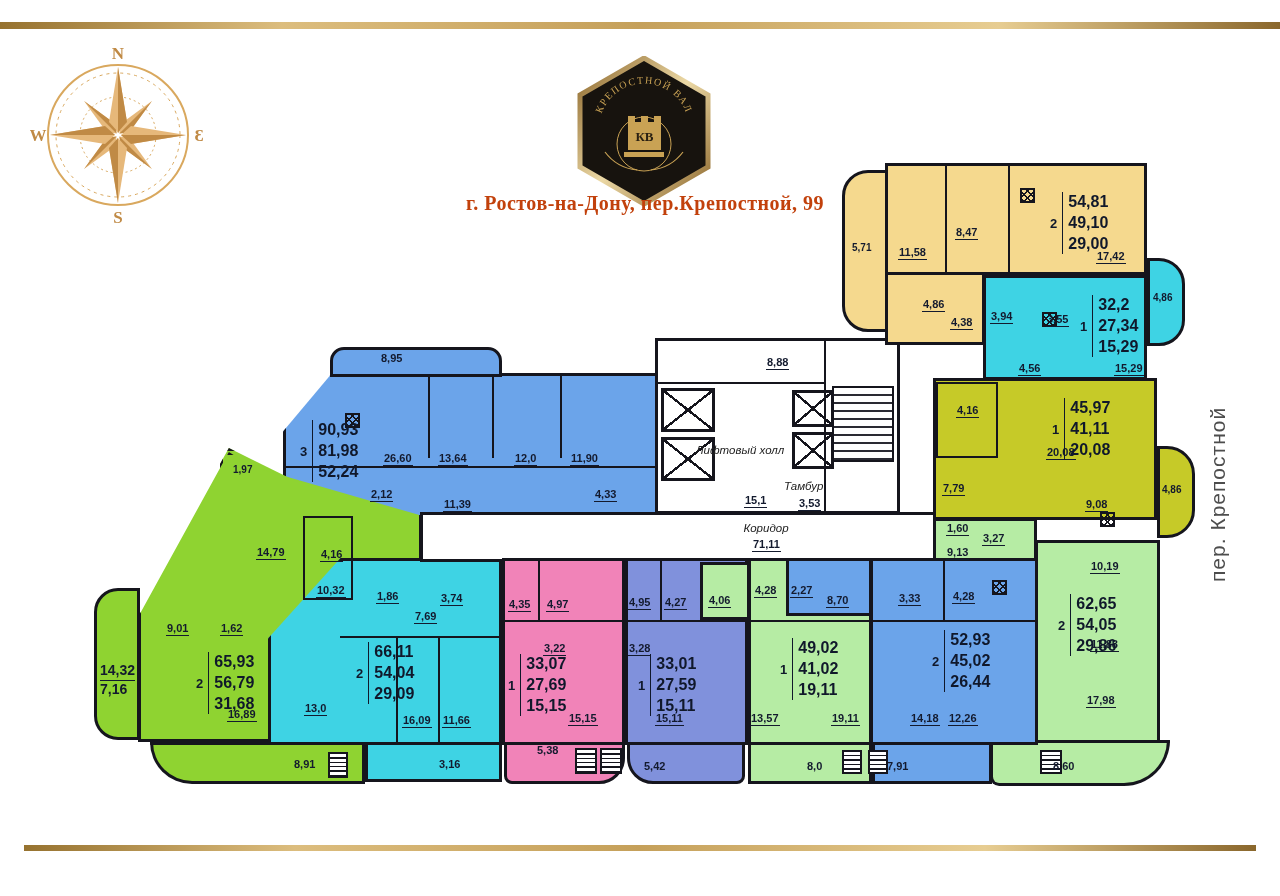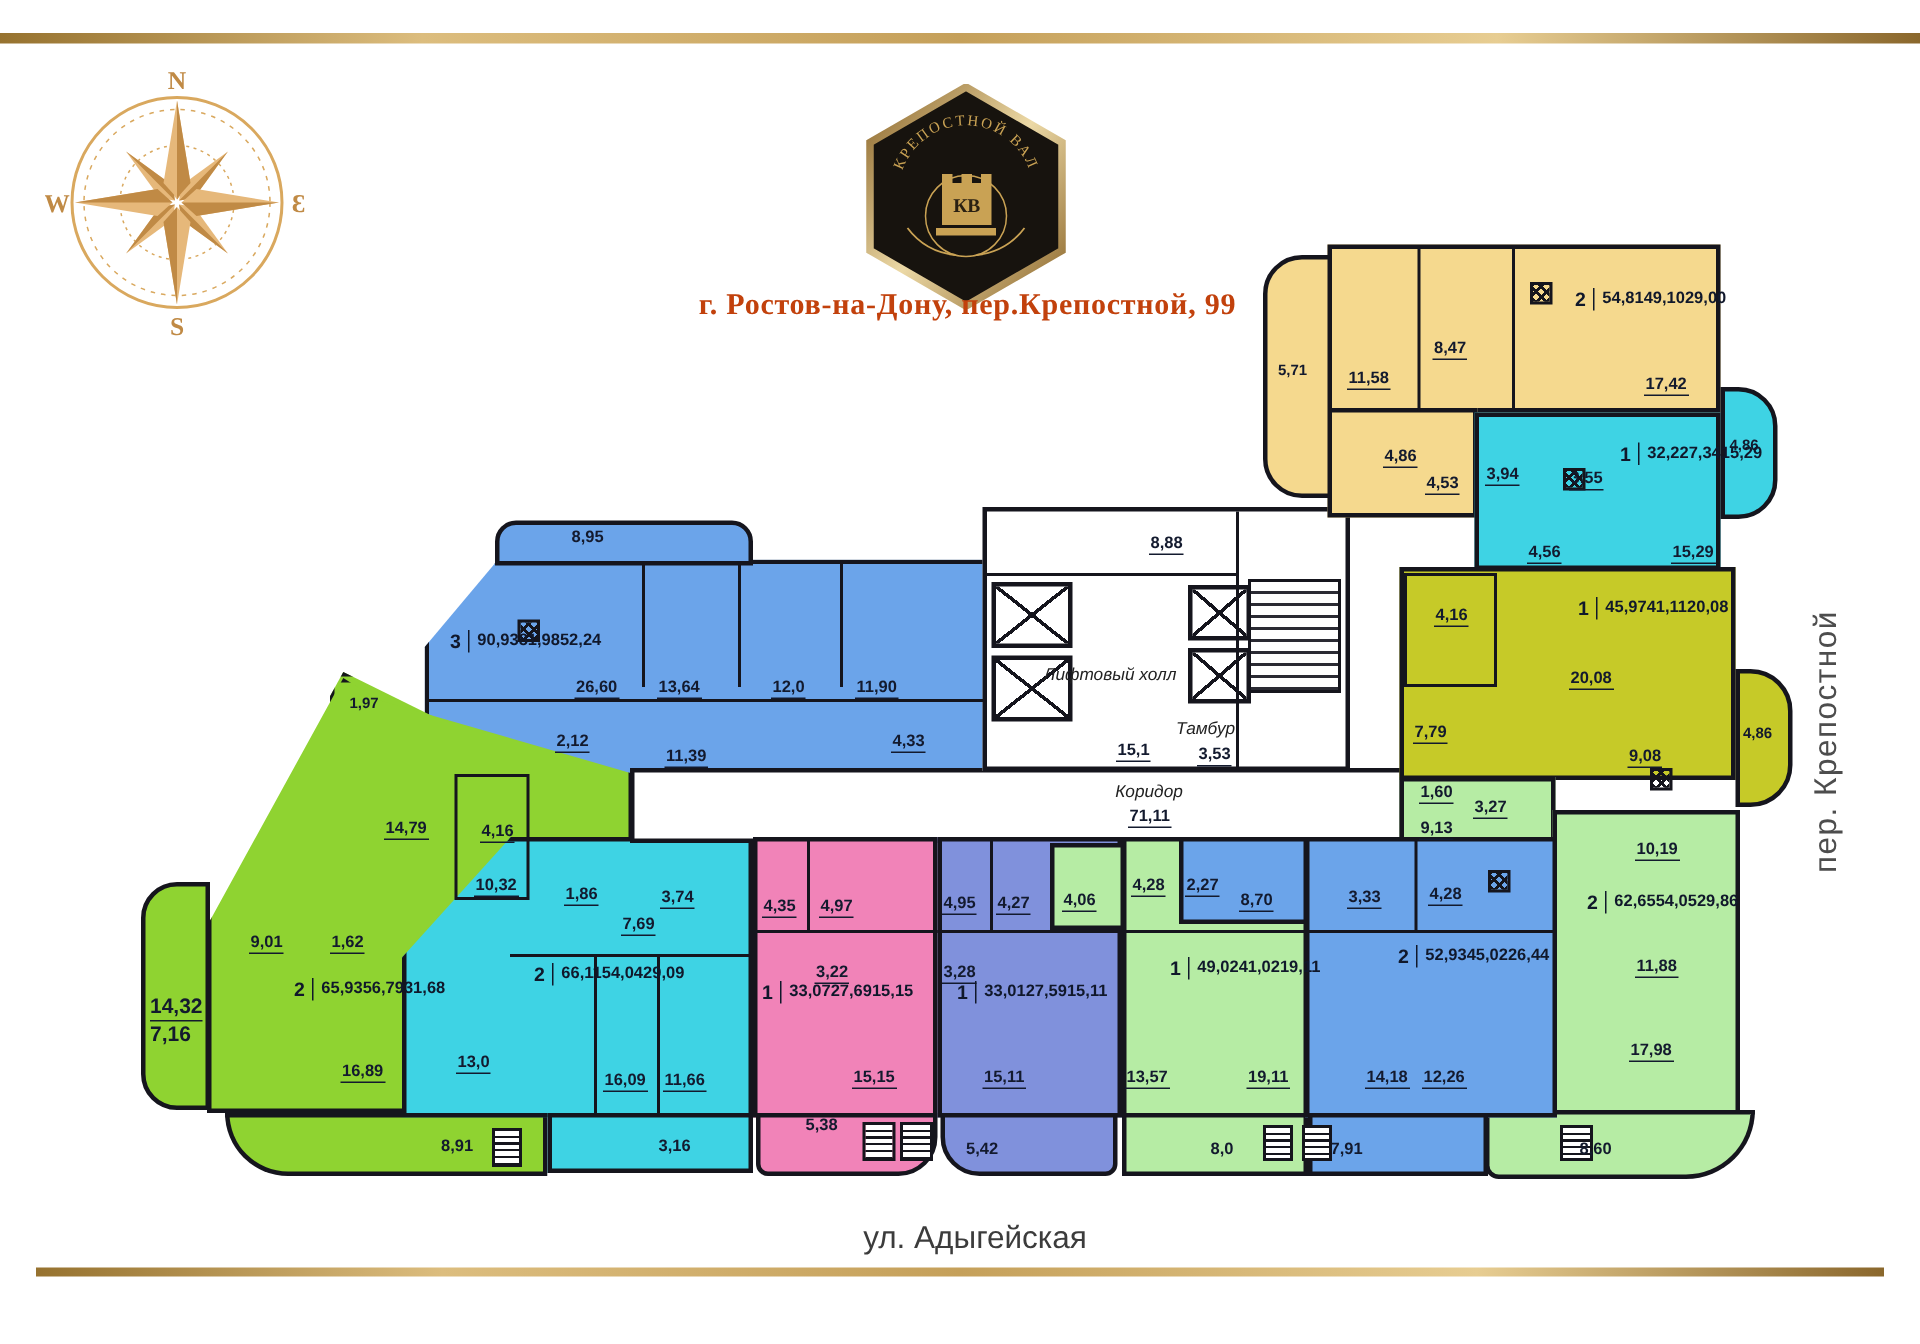--- a/index.html
+++ b/index.html
@@ -9,21 +9,21 @@
   .goldbar{position:absolute;height:7px;background:linear-gradient(90deg,#96722f,#dcbd7e 22%,#c5a05a 50%,#e7cd92 78%,#8a672c);}
   
   .blk{position:absolute;border:3px solid #15151d;box-sizing:border-box;}
   .bay{position:absolute;border:3px solid #15151d;box-sizing:border-box;}
   .wall{position:absolute;background:#15151d;}
   
   .rm{position:absolute;font-size:11px;font-weight:700;color:#131a2e;line-height:1.2;border-bottom:1.4px solid #131a2e;padding:0 1px;white-space:nowrap;}
   .rm.nou{border-bottom:none;}
   .apt-label{position:absolute;display:flex;align-items:center;gap:5px;color:#10182b;}
   .apt-label .cnt{font-size:13px;font-weight:700;}
-  .apt-label .stack{display:flex;border-left:1.6px solid #10182b;padding-left:5px;font-size:11px;font-weight:700;line-height:1.3;}
+  .apt-label .stack{display:flex;flex-direction:column;border-left:1.6px solid #10182b;padding-left:5px;font-size:16px;font-weight:700;line-height:1.3;}
   .fraction{position:absolute;display:flex;flex-direction:column;font-size:14px;font-weight:700;color:#131a2e;line-height:1.25;}
   .fraction span:first-child{border-bottom:1.4px solid #131a2e;}
   .italic-lbl{position:absolute;font-style:italic;font-size:11.5px;color:#222;white-space:nowrap;}
   .shaft{position:absolute;border:3px solid #15151d;background-color:#fff;background:
     linear-gradient(to top right,transparent calc(50% - 1.2px),#15151d calc(50% - 1.2px),#15151d calc(50% + 1.2px),transparent calc(50% + 1.2px)),
     linear-gradient(to bottom right,transparent calc(50% - 1.2px),#15151d calc(50% - 1.2px),#15151d calc(50% + 1.2px),transparent calc(50% + 1.2px));
     box-sizing:border-box;}
   .stairs{position:absolute;border:2.5px solid #15151d;box-sizing:border-box;
     background:repeating-linear-gradient(180deg,#fff 0 6px,#2a2a33 6px 8px);}
   .vent{position:absolute;width:15px;height:15px;border:2px solid #15151d;box-sizing:border-box;
@@ -174,21 +174,21 @@
   <div class="ladder" style="left:575px;top:748px;width:22px;height:26px"></div>
   <div class="ladder" style="left:600px;top:748px;width:22px;height:26px"></div>
   <div class="ladder" style="left:842px;top:750px;width:20px;height:24px"></div>
   <div class="ladder" style="left:868px;top:750px;width:20px;height:24px"></div>
   <div class="ladder" style="left:1040px;top:750px;width:22px;height:24px"></div>
 
   <span class="rm" style="left:898px;top:246px">11,58</span>
   <span class="rm" style="left:955px;top:226px">8,47</span>
   <span class="rm" style="left:1096px;top:250px">17,42</span>
   <span class="rm" style="left:922px;top:298px">4,86</span>
-  <span class="rm" style="left:950px;top:316px">4,53</span>
+  <span class="rm" style="left:950px;top:316px">4,38</span>
   <span class="rm nou" style="left:851px;top:242px;font-size:10px">5,71</span>
   <div class="apt-label" style="left:1050px;top:192px">
     <span class="cnt">2</span>
     <span class="stack">
         <span>54,81</span>
         <span>49,10</span>
         <span>29,00</span>
       </span>
   </div>
 
@@ -350,15 +350,14 @@
 
   <span class="rm" style="left:766px;top:356px">8,88</span>
   <div class="italic-lbl" style="left:690px;top:444px;width:100px;text-align:center">Лифтовый холл</div>
   <span class="rm" style="left:744px;top:494px">15,1</span>
   <div class="italic-lbl" style="left:784px;top:480px">Тамбур</div>
   <span class="rm" style="left:798px;top:497px">3,53</span>
   <div class="italic-lbl" style="left:716px;top:522px;width:100px;text-align:center">Коридор</div>
   <span class="rm" style="left:752px;top:538px">71,11</span>
 
   <div class="street-r" style="left:1206px;top:392px;height:190px">пер. Крепостной</div>
-  <div class="street-b" style="left:490px;top:814px;width:320px">ул. Адыгейская</div>
 
 </div>
 
 </body></html>

